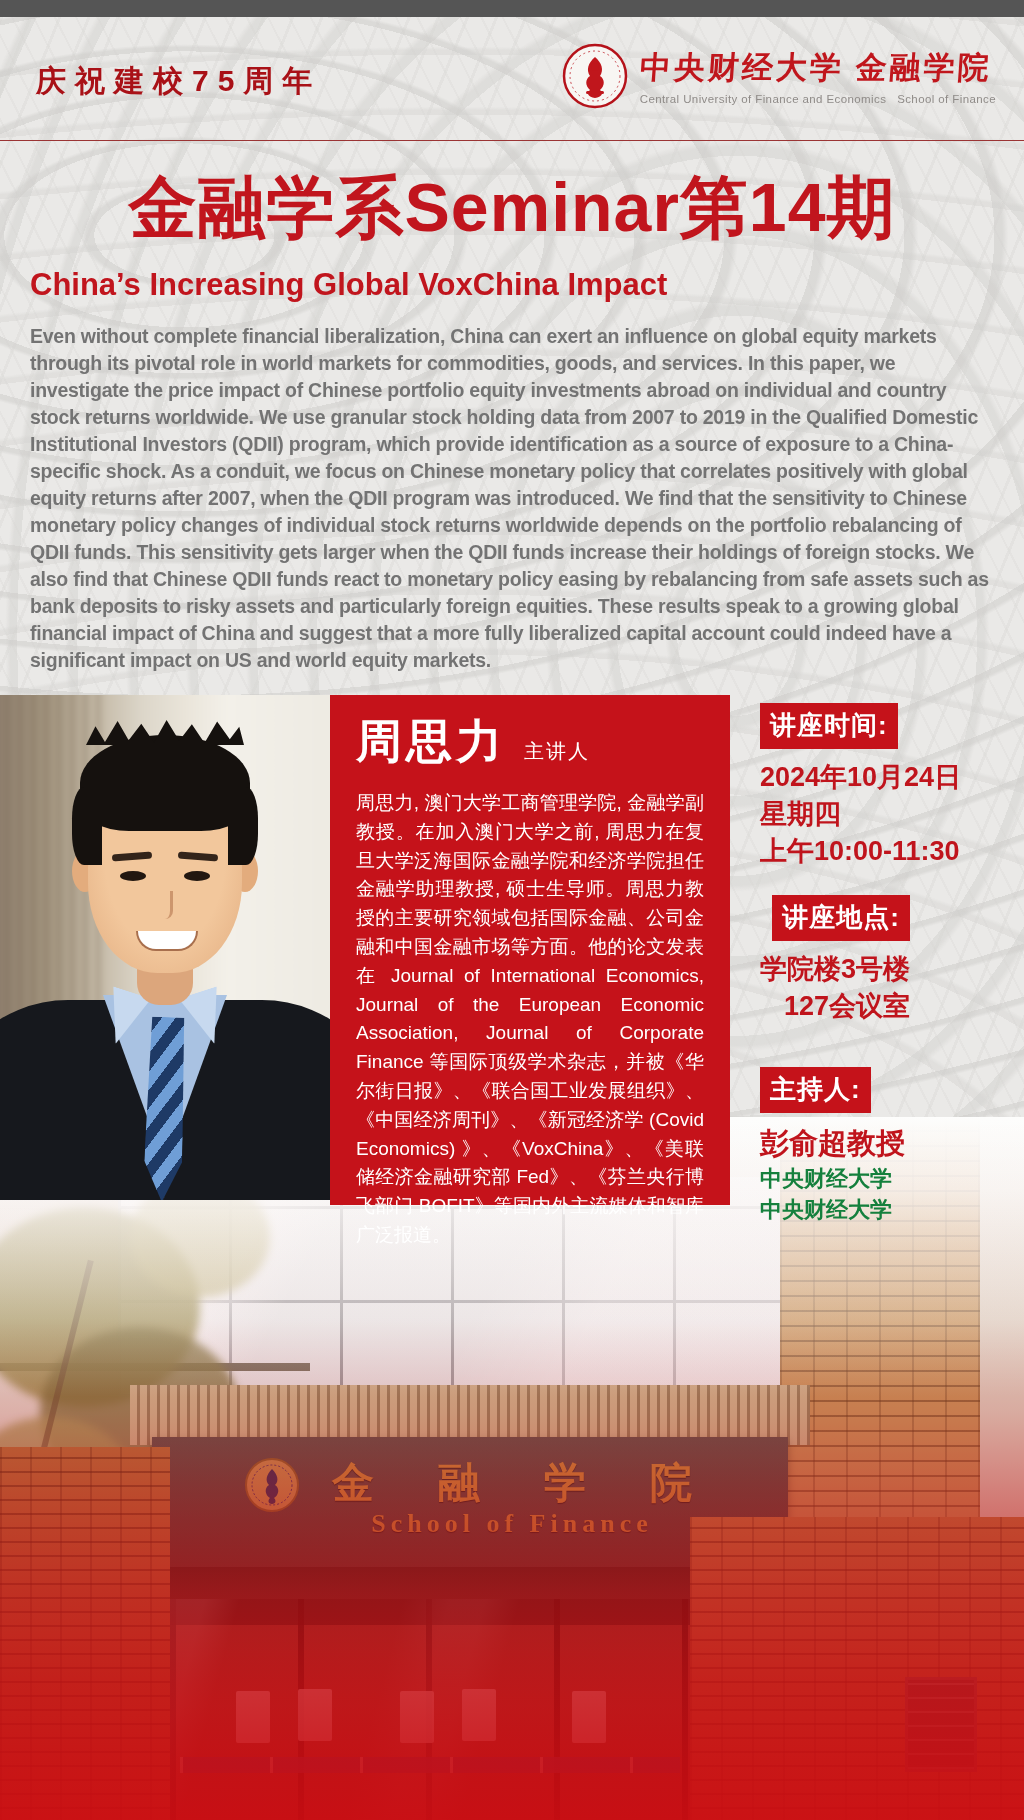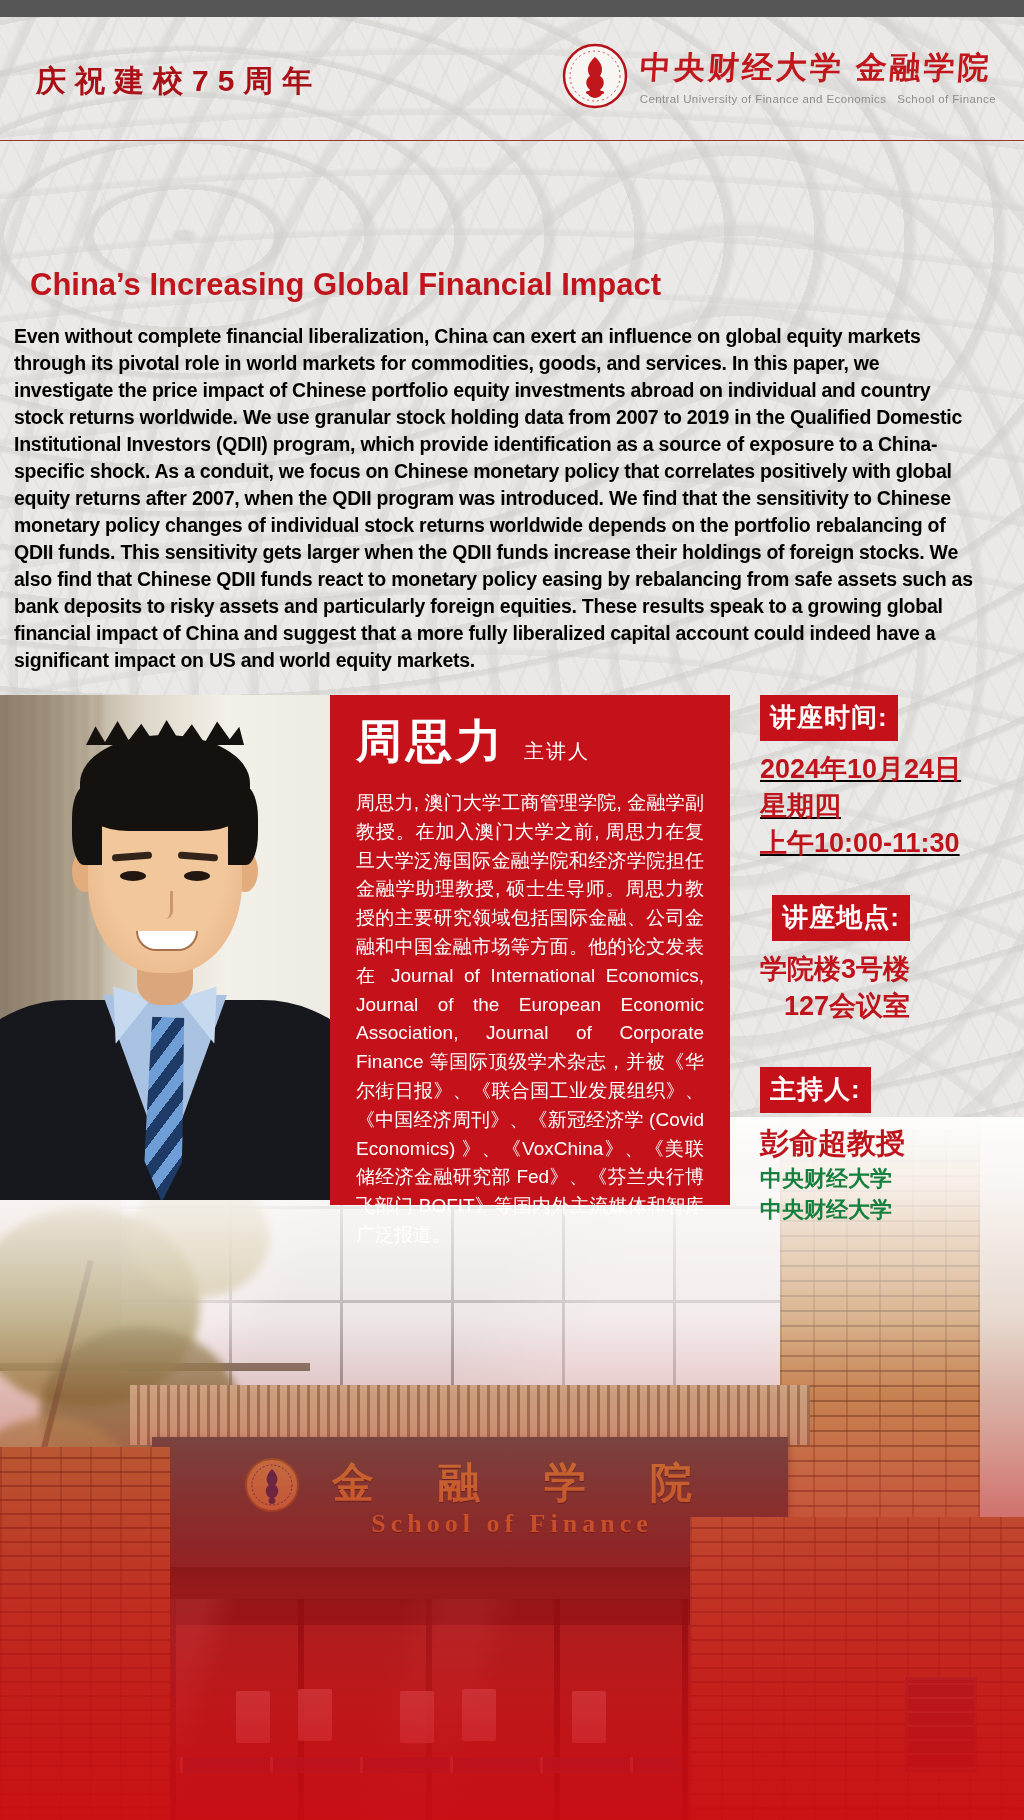--- a/index.html
+++ b/index.html
@@ -18,22 +18,22 @@
   .logo-row{position:absolute;right:28px;top:26px;display:flex;align-items:center;}
   .seal{width:66px;height:66px;margin-right:12px;flex:0 0 auto;}
   .uni-names{display:flex;flex-direction:column;}
   .uni-cn{font-size:31px;font-weight:bold;color:#c0161c;letter-spacing:3px;transform:skewX(-4deg);}
   .uni-en{font-size:11.5px;color:#8f8b88;letter-spacing:.4px;margin-top:4px;white-space:pre;}
   .header-rule{position:absolute;left:0;top:123px;width:1024px;height:1px;background:#9b3434;}
   
   .main-title{position:absolute;left:0;top:146px;width:1024px;text-align:center;
     font-size:68px;font-weight:bold;color:#c1151d;letter-spacing:1px;}
   .talk-title{position:absolute;left:30px;top:250px;font-size:31px;font-weight:bold;color:#c1151d;}
-  .abstract{position:absolute;left:14px;top:306px;width:964px;font-size:19.5px;line-height:27px;
-    font-weight:bold;letter-spacing:-.25px;color:#000000;text-align:left;}
+  .abstract{position:absolute;left:30px;top:306px;width:964px;font-size:19.5px;line-height:27px;
+    font-weight:bold;letter-spacing:-.25px;color:#737373;text-align:left;}
   
   .middle{position:absolute;left:0;top:678px;width:940px;height:512px;z-index:5;}
   
   .photo{position:absolute;left:0;top:0;width:330px;height:505px;overflow:hidden;background:#d8d2c6;}
   .photo-bg{position:absolute;inset:-8px;filter:blur(3px);
     background:linear-gradient(90deg,#8d7d6c 0,#a3957f 55px,#c4b9a6 105px,#dcd6c9 150px,#eae5da 195px,#f3f0e9 235px,#eeebe3 330px);}
   .photo-bg::after{content:"";position:absolute;inset:0;
     background:repeating-linear-gradient(90deg, rgba(110,92,72,.28) 0 5px, transparent 5px 13px);width:110px;}
   .suit{position:absolute;left:-62px;top:305px;width:454px;height:260px;background:#16181d;border-radius:130px 130px 0 0;}
   .shirt{position:absolute;left:103px;top:300px;width:124px;height:130px;background:#a9c2e2;
@@ -63,21 +63,21 @@
   
   .speaker-box{position:absolute;left:330px;top:0;width:400px;height:510px;background:#c5121a;
     box-sizing:border-box;padding:16px 26px 0 26px;color:#fff;}
   .speaker-name-row{display:flex;align-items:flex-end;}
   .speaker-name{font-size:46px;font-weight:bold;letter-spacing:4px;}
   .speaker-role{font-size:20px;margin-left:18px;padding-bottom:8px;letter-spacing:2px;}
   .speaker-bio{margin-top:16px;font-size:19px;line-height:28.8px;text-align:justify;}
   
   .info-col{position:absolute;left:760px;top:0;width:250px;}
   .info-block{position:absolute;left:0;}
-  .blk-time{top:0;text-decoration:underline;} .blk-venue{top:200px;text-align:right;} .blk-host{top:372px;}
+  .blk-time{top:8px;} .blk-venue{top:200px;text-align:right;} .blk-host{top:372px;}
   .badge{display:inline-block;background:#c5121a;color:#fff;font-size:26px;font-weight:bold;
     padding:5px 10px 6px 10px;letter-spacing:1px;}
   .info-line{color:#c0141c;font-size:27px;font-weight:bold;line-height:37px;}
   .blk-time .info-line:first-of-type{margin-top:10px;}
   .blk-venue .info-line:first-of-type{margin-top:10px;}
   .host-name{color:#c0141c;font-size:29px;font-weight:bold;margin-top:10px;line-height:40px;}
   .host-org{color:#15803d;font-size:22px;font-weight:bold;line-height:31px;}
   
   .building{position:absolute;left:0;top:1100px;width:1024px;height:720px;overflow:hidden;background:#e3ddd2;z-index:1;}
   .glass-wall{position:absolute;left:118px;top:60px;width:666px;height:220px;background:#e7ecec;
@@ -159,21 +159,22 @@
       <circle cx="33" cy="24" r="4" fill="#c0161c"></circle>
       <rect x="24" y="48" width="18" height="3" rx="1.5" fill="#c0161c"></rect>
     </svg>
     <div class="uni-names">
       <div class="uni-cn">中央财经大学 金融学院</div>
       <div class="uni-en">Central University of Finance and Economics   School of Finance</div>
     </div>
   </div>
   <div class="header-rule"></div>
 
-  <div class="talk-title">China’s Increasing Global Financial Impact</div>
+  <div class="main-title">金融学系Seminar第14期</div>
+  <div class="talk-title">China’s Increasing Global VoxChina Impact</div>
   <div class="abstract">Even without complete financial liberalization, China can exert an influence on global equity markets through its pivotal role in world markets for commodities, goods, and services. In this paper, we investigate the price impact of Chinese portfolio equity investments abroad on individual and country stock returns worldwide. We use granular stock holding data from 2007 to 2019 in the Qualified Domestic Institutional Investors (QDII) program, which provide identification as a source of exposure to a China-specific shock. As a conduit, we focus on Chinese monetary policy that correlates positively with global equity returns after 2007, when the QDII program was introduced. We find that the sensitivity to Chinese monetary policy changes of individual stock returns worldwide depends on the portfolio rebalancing of QDII funds. This sensitivity gets larger when the QDII funds increase their holdings of foreign stocks. We also find that Chinese QDII funds react to monetary policy easing by rebalancing from safe assets such as bank deposits to risky assets and particularly foreign equities. These results speak to a growing global financial impact of China and suggest that a more fully liberalized capital account could indeed have a significant impact on US and world equity markets.</div>
 
   <div class="middle">
 
     <div class="photo">
       <div class="photo-bg"></div>
       <div class="suit"></div>
       <div class="shirt"></div>
       <div class="collar-l"></div>
       <div class="collar-r"></div>

